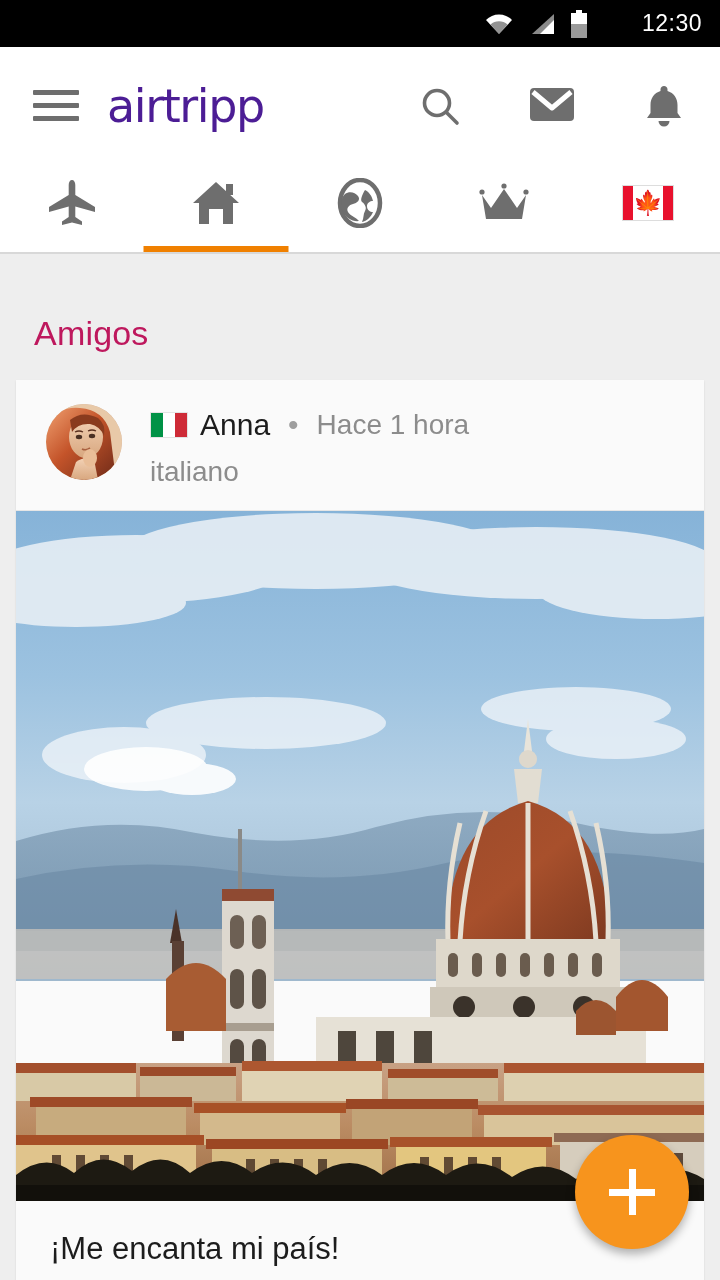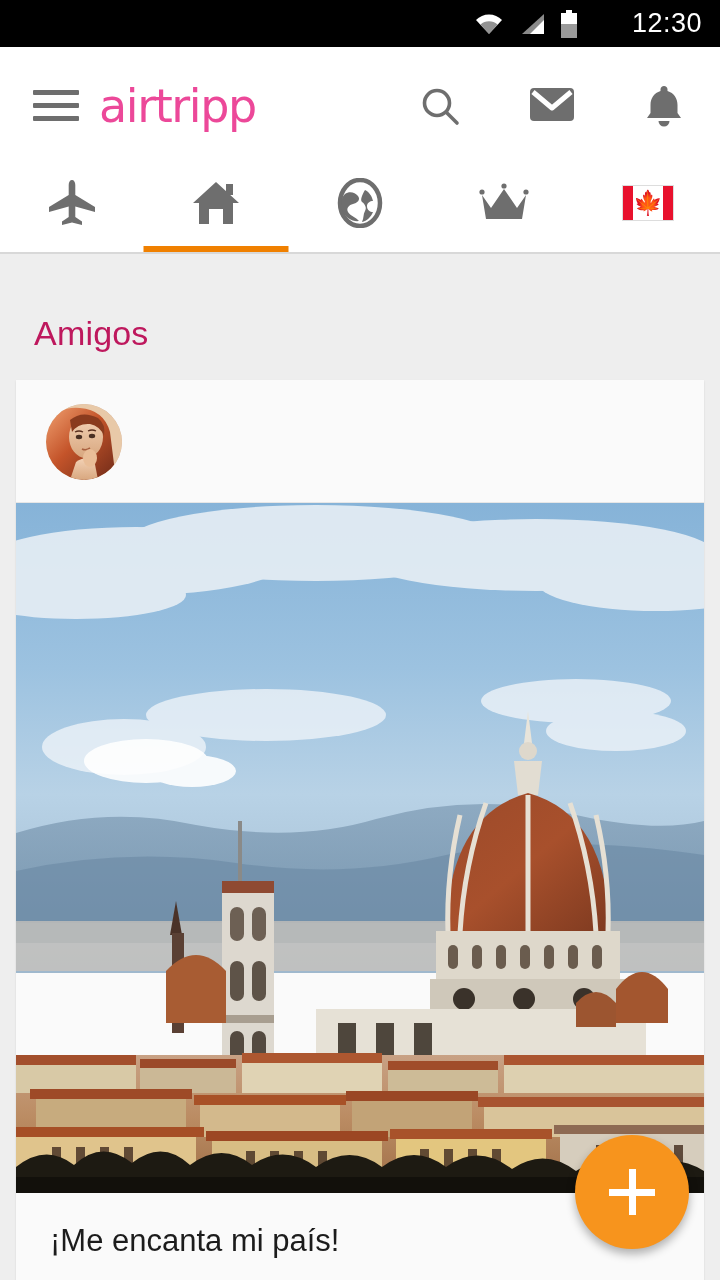--- a/index.html
+++ b/index.html
@@ -11,32 +11,32 @@
   }
   #app { position:relative; width:720px; height:1280px; background:#eeeeee; }
 
   
   .statusbar {
     position:absolute; top:0; left:0; width:720px; height:47px;
     background:#000; display:flex; align-items:center;
     justify-content:flex-end; padding-right:18px; gap:14px;
   }
   .sb-icon { display:flex; align-items:center; }
-  .sb-time { color:#fff; font-size:27px; letter-spacing:0.5px;margin-left:40px; }
+  .sb-time { color:#fff; font-size:23px; letter-spacing:0.5px;margin-left:40px; }
 
   
   .appbar {
     position:absolute; top:47px; left:0; width:720px; height:117px;
     background:#ffffff; display:flex; align-items:center;
   }
   .hamburger { width:46px; margin-left:33px; cursor:pointer; display:flex;
                flex-direction:column; gap:8px; }
   .hamburger span { display:block; height:5px; background:#6e6e6e; border-radius:1px; }
   .brand {
-    margin-left:20px; font-size:46px; color:#ec4899; letter-spacing:-1.4px;
+    margin-left:28px; font-size:46px; color:#4c1d95; letter-spacing:-1.4px;
     font-weight:400; font-family:"DejaVu Sans", sans-serif;
   }
   .appbar-actions { margin-left:auto; display:flex; align-items:center; gap:0; }
   .action-btn {
     width:112px; height:117px; display:flex; align-items:center; justify-content:center;
     cursor:pointer;
   }
 
   
   .tabbar {
@@ -252,20 +252,33 @@
               <path d="M29 28 Q33 26 37 28" stroke="#5a3020" stroke-width="1.3" fill="none"></path>
               <path d="M42 27 Q46 25 50 27" stroke="#5a3020" stroke-width="1.3" fill="none"></path>
               <path d="M36 45 Q40 47 44 44" stroke="#a9603f" stroke-width="1.6" fill="none"></path>
               <path d="M30 58 Q38 52 48 55 L52 76 L24 76 Z" fill="url(#skin)"></path>
               <ellipse cx="44" cy="54" rx="7" ry="9" fill="#e9bd97"></ellipse>
               <path d="M0 60 L0 76 L20 76 Q8 68 0 60 Z" fill="#5e2416"></path>
             </g>
           </svg>
         </div>
 
+        <div class="post-meta">
+          <div class="meta-line1">
+            <span class="flag-it">
+              <i class="g"></i>
+                <i class="w"></i>
+                <i class="r"></i>
+            </span>
+            <span class="author">Anna</span>
+            <span class="dot">•</span>
+            <span class="ago">Hace 1 hora</span>
+          </div>
+          <div class="lang">italiano</div>
+        </div>
       </div>
 
       <div class="divider"></div>
 
       <div class="photo">
         <svg viewBox="0 0 688 690" preserveAspectRatio="none">
           <defs>
             <linearGradient id="sky" x1="0" y1="0" x2="0" y2="1">
               <stop offset="0%" stop-color="#86b3d8"></stop>
               <stop offset="35%" stop-color="#9cc2e0"></stop>

